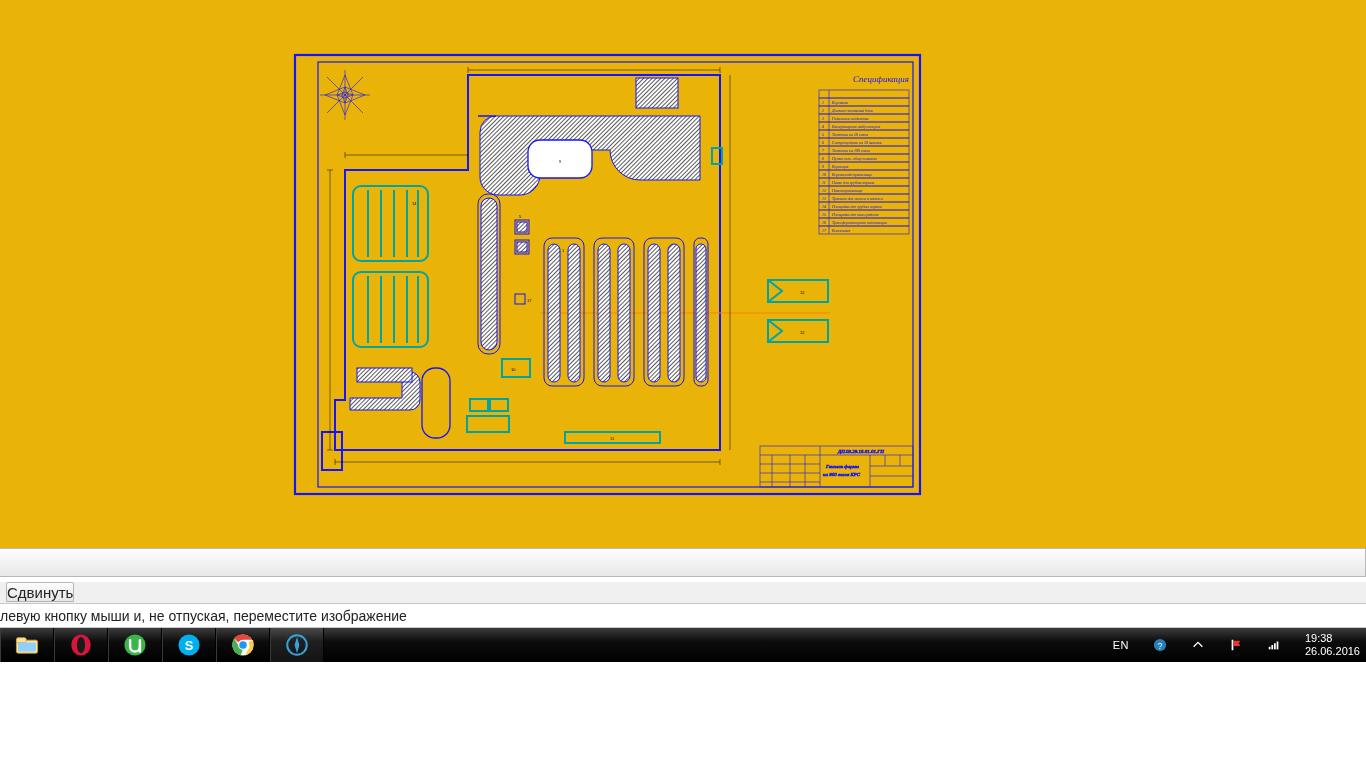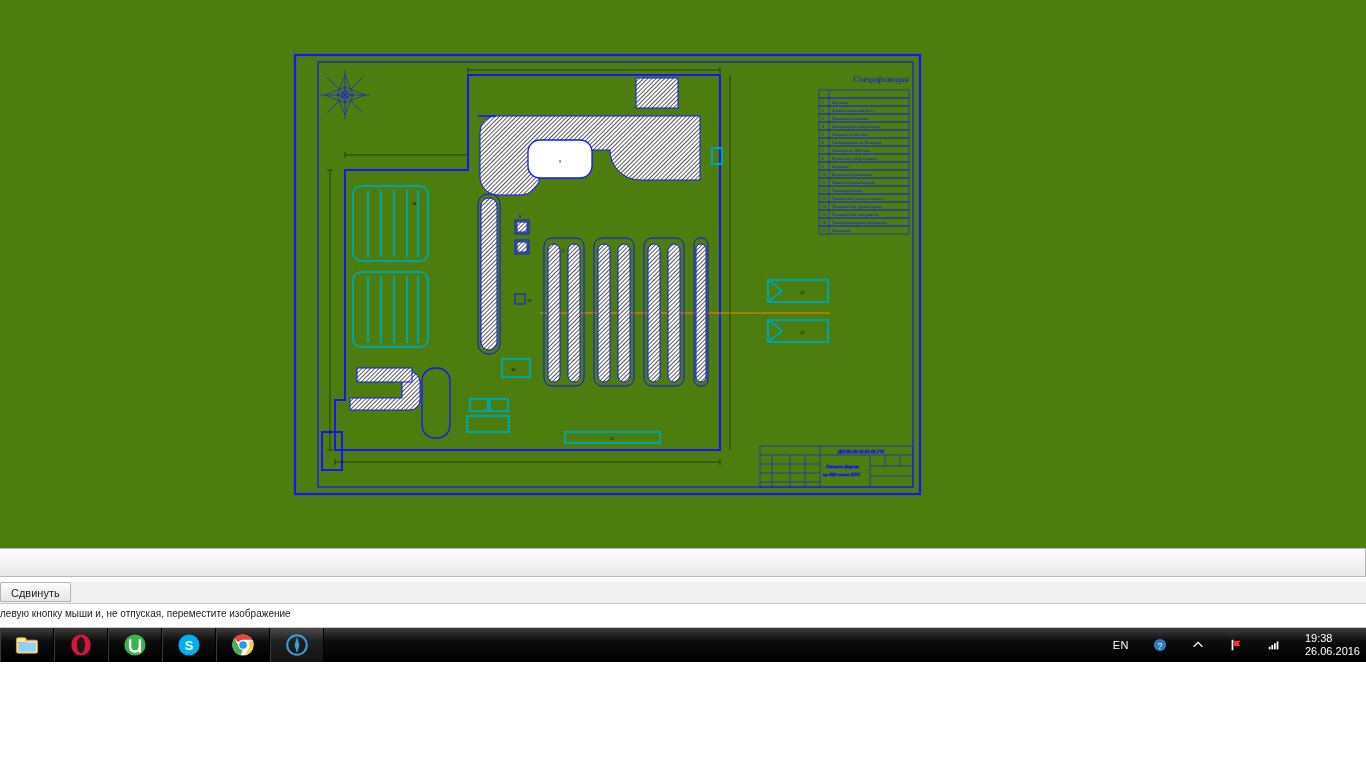--- a/index.html
+++ b/index.html
@@ -10,21 +10,21 @@
   background: #fff;
   overflow: hidden;
   position: relative;
 }
 
 
 #canvas {
   position: absolute;
   left: 0; top: 0;
   width: 1366px; height: 548px;
-  background: #4d7c0f;
+  background: #eab308;
 }
 
 
 #tool-strip {
   position: absolute;
   left: 0; top: 548px;
   width: 1366px; height: 29px;
   background: linear-gradient(#fdfdfd,#e8e8e8);
   border: 1px solid #b9b9b9;
   border-left: 0;
@@ -32,35 +32,36 @@
 #tab-row {
   position: absolute;
   left: 0; top: 582px;
   width: 1366px; height: 22px;
   background: #f0f0f0;
   border-bottom: 1px solid #c7c7c7;
 }
 .tab {
   display: inline-block;
   height: 20px; line-height: 20px;
-  padding: 0 10px;
+  padding: 0 0;
   background: linear-gradient(#fdfdfd,#e6e6e6);
   border: 1px solid #b4b4b4;
   border-top-left-radius: 2px; border-top-right-radius: 2px;
-  font-size: 11px;
+  font-size: 15px;
   color: #222;
   cursor: pointer;
+  margin-left: 6px;
 }
 #hint-bar {
   position: absolute;
   left: 0; top: 604px;
   width: 1366px; height: 24px;
   background: #fff;
   border-bottom: 1px solid #c7c7c7;
-  font-size: 10px;
+  font-size: 14px;
   color: #222;
   padding: 4px 6px 0 0;
   white-space: nowrap;
   overflow: hidden;
 }
 
 
 #taskbar {
   position: absolute;
   left: 0; top: 628px;

